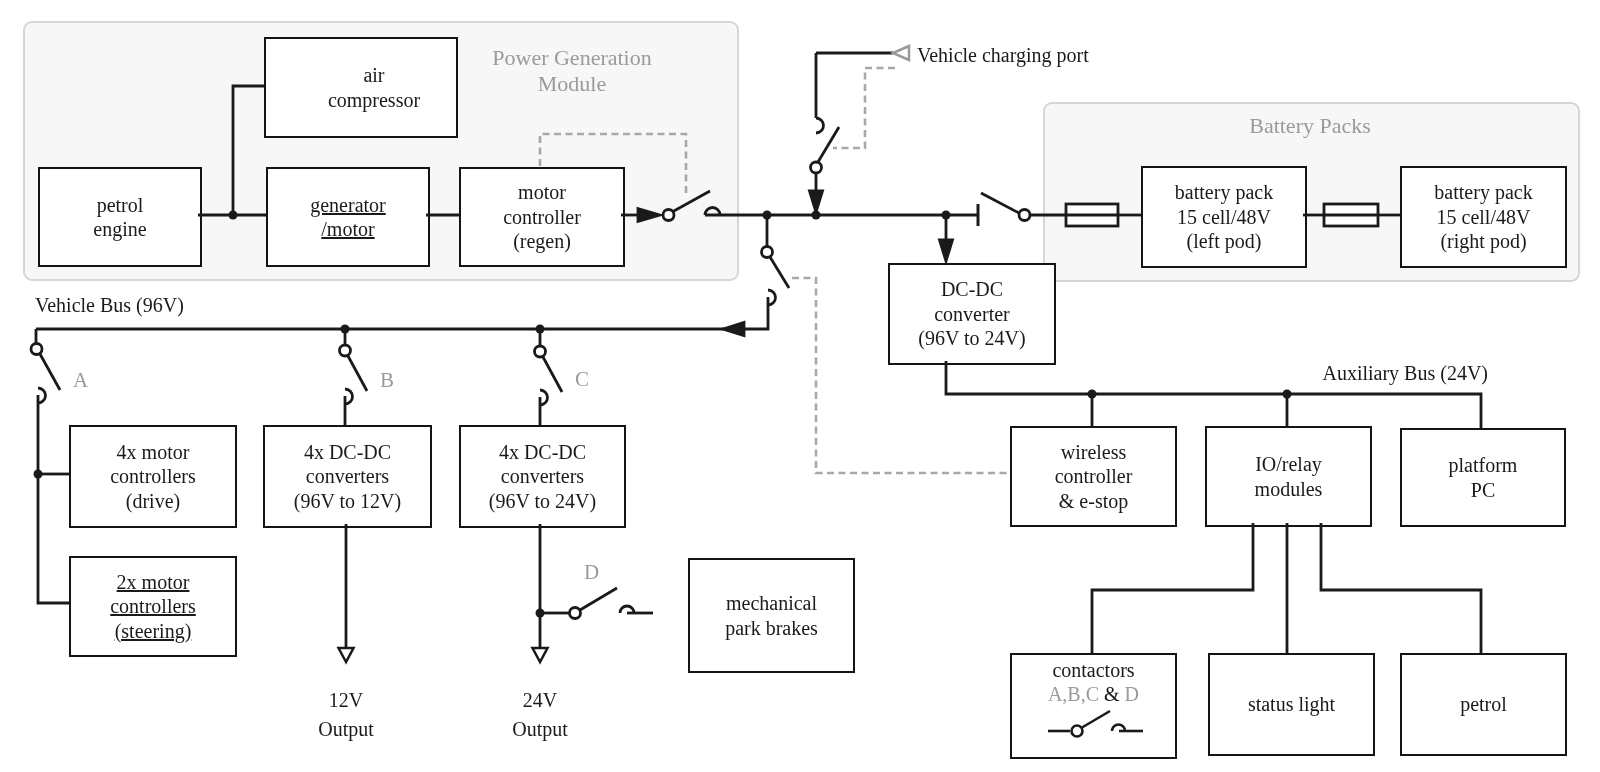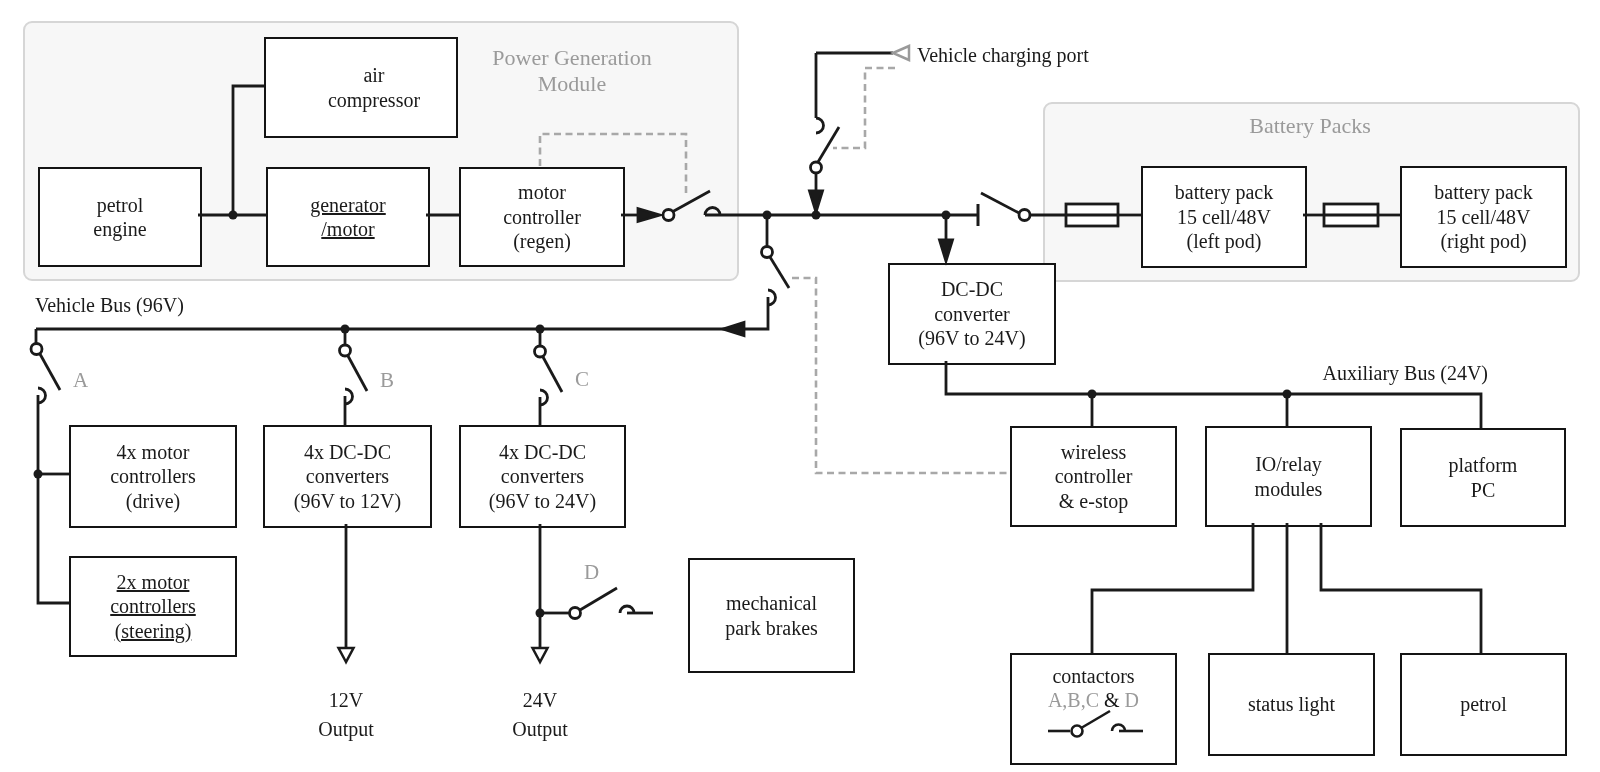--- a/index.html
+++ b/index.html
@@ -12,21 +12,21 @@
   .box{position:absolute;background:#ffffff;border:2.6px solid #141414;z-index:2;
        display:flex;align-items:center;justify-content:center;text-align:center;}
   .box .txt{font-size:20px;line-height:1.22;white-space:pre-line;}
   .lbl{position:absolute;z-index:4;font-size:20px;line-height:1.25;white-space:pre-line;}
   .lbl.gray{color:var(--muted,#9a9a9a);font-size:21px;}
   .lbl.center{text-align:center;}
   .lbl.right{text-align:right;}
   #wires{position:absolute;left:0;top:0;z-index:3;pointer-events:none;}
   .cbox-line2{color:var(--muted,#9a9a9a);}
   .cbox-line2 .amp{color:#141414;}
-  .cbox{flex-direction:column;justify-content:flex-start;padding-top:9px;}
+  .cbox{flex-direction:column;justify-content:flex-start;padding-top:3px;}
 </style>
 </head>
 <body>
 
 <div id="canvas">
 
   <div class="groupbox" style="left:23px;top:21px;width:712px;height:256px;"></div>
   <div class="groupbox" style="left:1043px;top:102px;width:533px;height:176px;"></div>
 
   <div class="grouptitle" style="left:442px;top:45px;width:260px;">Power Generation

